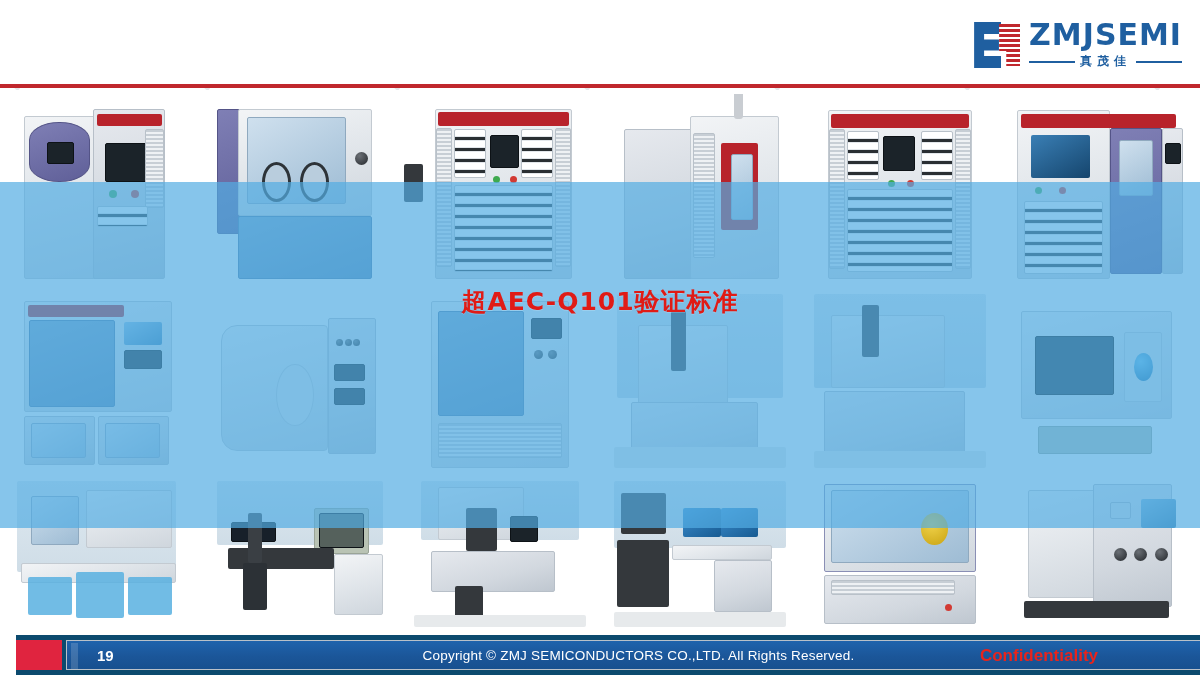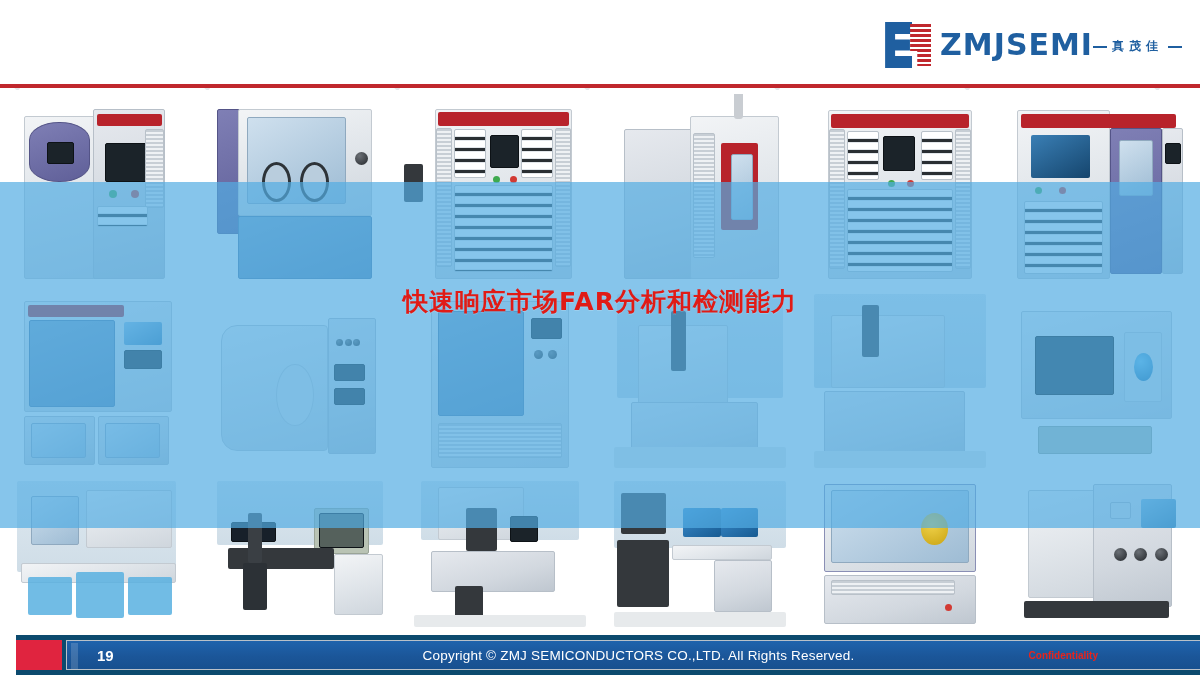--- a/index.html
+++ b/index.html
@@ -50,21 +50,21 @@
   .logo-e{
     position:absolute; left:0; top:0; width:27px; height:46px;
     background:#1F5FA0;
     clip-path:polygon(0 0,100% 0,100% 26%,37% 26%,37% 38%,92% 38%,92% 62%,37% 62%,37% 74%,100% 74%,100% 100%,0 100%);
   }
   .logo-bars{
     position:absolute; left:25px; top:2px; width:21px; height:42px;
     background:repeating-linear-gradient(to bottom,#C0272D 0 3px,#ffffff 3px 5px);
     clip-path:polygon(0 0,100% 0,100% 100%,34% 100%,34% 64%,0 64%);
   }
-  .logo-text{ display:flex; flex-direction:row; justify-content:center; }
+  .logo-text{ display:flex; flex-direction:column; justify-content:center; }
   .logo-name{
     font-size:30px; font-weight:bold; color:#1F5FA0; letter-spacing:1px; line-height:1;
     font-family:"DejaVu Sans","Liberation Sans",sans-serif;
   }
   .logo-sub{
     display:flex; align-items:center; gap:5px; margin-top:3px;
     font-size:12px; color:#1F5FA0; letter-spacing:5px; font-weight:bold;
     font-family:"DejaVu Sans","Liberation Sans",sans-serif;
   }
   .logo-sub .dash{ flex:1; height:2px; background:#1F5FA0; min-width:14px; }
@@ -136,21 +136,21 @@
   .page-num{
     position:absolute; left:30px; top:0; height:30px; line-height:30px;
     color:#ffffff; font-size:15px; font-weight:bold;
   }
   .copyright{
     position:absolute; left:0; right:0; top:0; height:30px; line-height:30px;
     text-align:center; color:#ffffff; font-size:13.5px; letter-spacing:.2px;
   }
   .confidential{
     position:absolute; right:112px; top:0; height:30px; line-height:30px;
-    color:#E8241C; font-size:10px; font-weight:bold;
+    color:#E8241C; font-size:17px; font-weight:bold;
   }
 </style>
 </head>
 <body>
 
 <div class="header">
   <div class="title-rule"></div>
 </div>
 
 <div class="logo">
@@ -405,21 +405,21 @@
         <div class="box dark" style="left:6%;top:82%;width:84%;height:12%;"></div>
       </div>
     </div>
 
   </div>
 </div>
 
 <div class="band"></div>
 
 <div class="headlines">
-  <div class="hl hl3">快速响应市场FAR分析和检测能力</div>
+  <div class="hl hl2">超AEC-Q101验证标准</div>
 </div>
 
 <div class="watermark-layer">
     <div class="wm" style="left: -40px; top: -40px;">ZMJ</div>
     <div class="wm" style="left: 150px; top: -40px;">ZMJ</div>
     <div class="wm" style="left: 340px; top: -40px;">ZMJ</div>
     <div class="wm" style="left: 530px; top: -40px;">ZMJ</div>
     <div class="wm" style="left: 720px; top: -40px;">ZMJ</div>
     <div class="wm" style="left: 910px; top: -40px;">ZMJ</div>
     <div class="wm" style="left: 1100px; top: -40px;">ZMJ</div>

